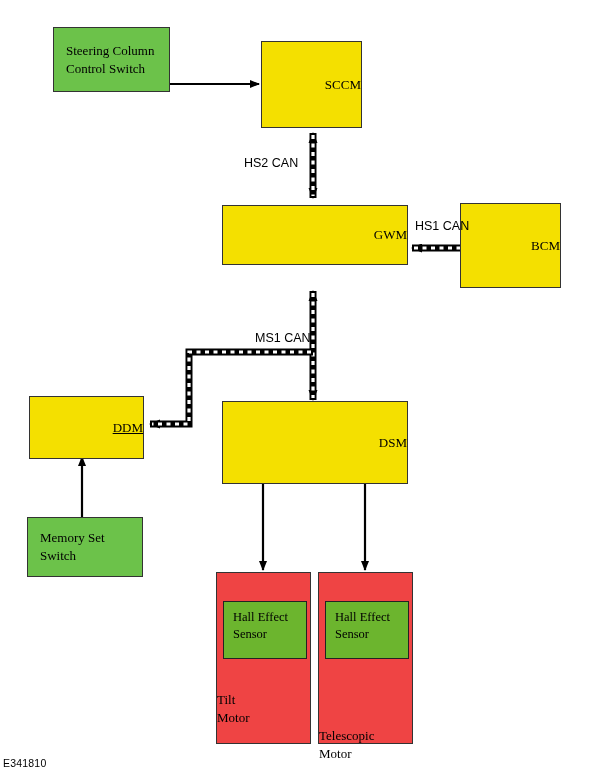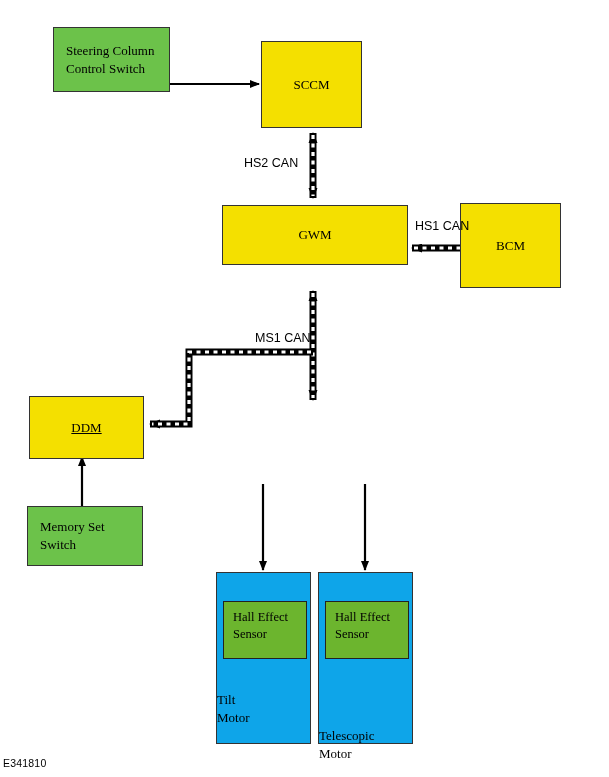--- a/index.html
+++ b/index.html
@@ -25,42 +25,42 @@
     width: 609px;
     height: 777px;
     pointer-events: none;
   }
   .node {
     position: absolute;
     box-sizing: border-box;
     border: 1px solid #333333;
     display: flex;
     align-items: center;
-    justify-content: center;
+    justify-content: flex-end;
     text-align: center;
     font-family: "Liberation Serif", "DejaVu Serif", serif;
     font-size: 13px;
     line-height: 1.35;
     color: #000000;
     z-index: 2;
   }
   .node.green  { background: #6cc24a; }
   .node.yellow { background: #f4e000; }
 
   .node.left-align {
     justify-content: flex-start;
     text-align: left;
     padding-left: 12px;
   }
 
   .motor-box {
     position: absolute;
     box-sizing: border-box;
     border: 1px solid #333333;
-    background: #0ea5e9;
+    background: #ef4444;
     z-index: 2;
   }
   .motor-label {
     position: absolute;
     left: 0;
     right: 0;
     text-align: left;
     font-family: "Liberation Serif", "DejaVu Serif", serif;
     font-size: 13px;
     line-height: 1.35;
@@ -170,22 +170,25 @@
   </div>
 
   <div class="node yellow" style="left:460px; top:203px; width:101px; height:85px;">
     <span>BCM</span>
   </div>
 
   <div class="node yellow" style="left:29px; top:396px; width:115px; height:63px;text-decoration:underline;">
     <span>DDM</span>
   </div>
 
-
-  <div class="node green left-align" style="left:27px; top:506px; width:116px; height:60px;">
+  <div class="node yellow" style="left:222px; top:401px; width:186px; height:83px;">
+    <span>DSM</span>
+  </div>
+
+  <div class="node green left-align" style="left:27px; top:517px; width:116px; height:60px;">
     <div>
       <div>Memory Set</div>
       <div>Switch</div>
     </div>
   </div>
 
   <div class="motor-box" style="left:216px; top:572px; width:95px; height:172px;">
     <div class="sensor-box" style="left:6px; top:28px; width:84px; height:58px;">
       <div>Hall Effect</div>
       <div>Sensor</div>

